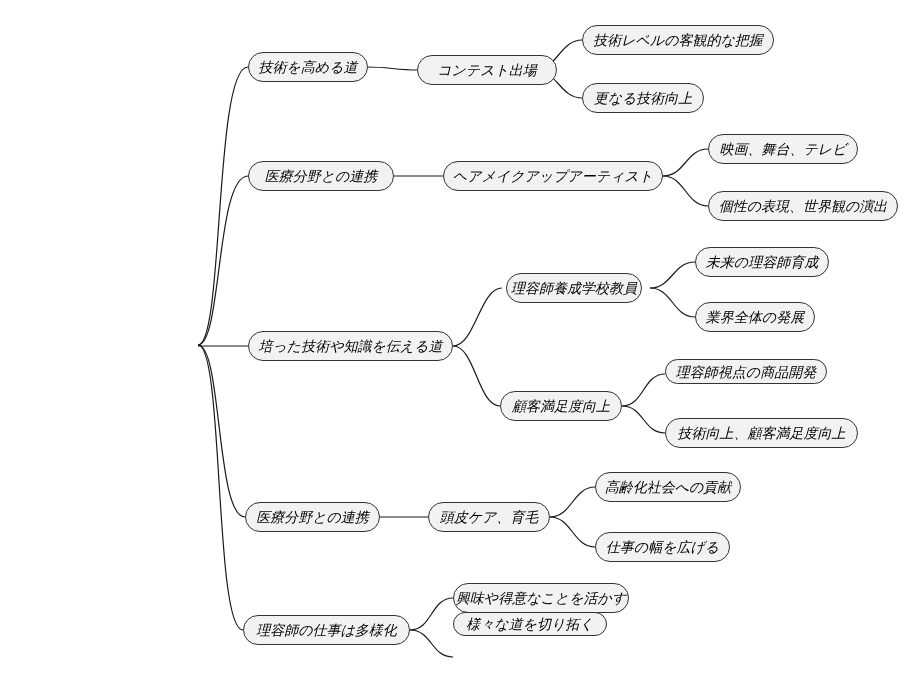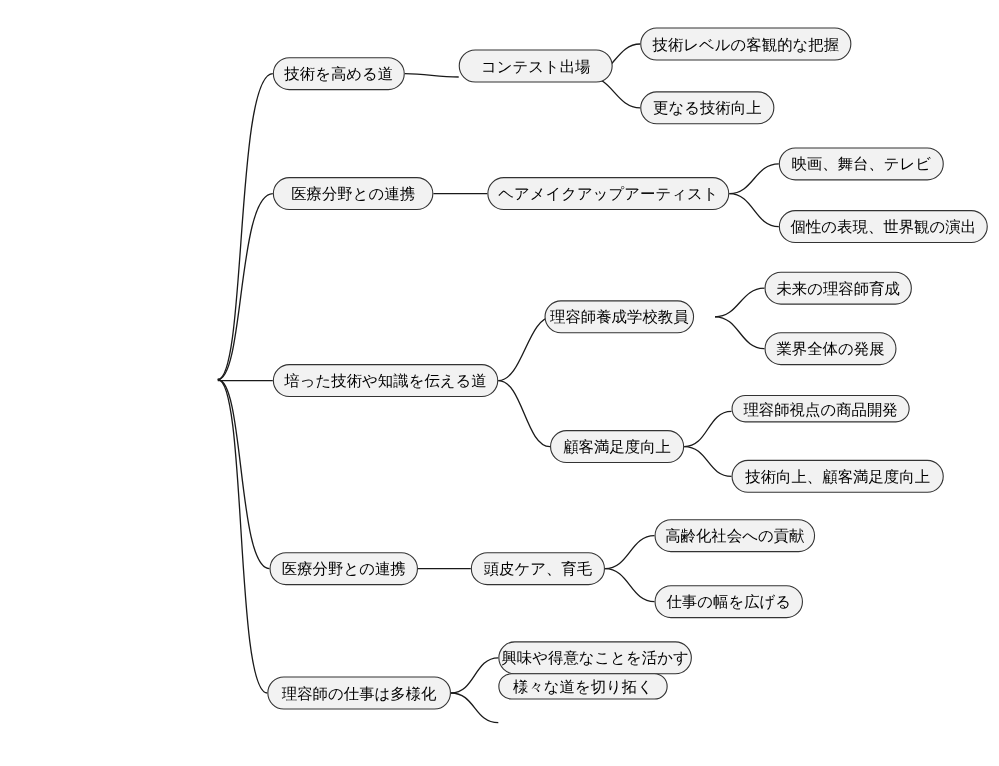--- a/index.html
+++ b/index.html
@@ -29,20 +29,21 @@
     align-items: center;
     justify-content: center;
     background: var(--node-fill, #f2f2f2);
     border: 1.5px solid var(--node-border, #333333);
     border-radius: 15px;
     font-size: 14px;
     color: var(--text, #000000);
     white-space: nowrap;
     line-height: 1;
     padding: 0 4px;
+    font-style: italic;
   }
 </style>
 </head>
 <body style="--background: #ffffff; --node-fill: #f2f2f2; --node-border: #333333; --edge: #1a1a1a; --text: #000000;">
 
 <div id="canvas">
 
   <svg class="edges" viewBox="0 0 908 696" xmlns="http://www.w3.org/2000/svg">
     <path d="M198,345 C224,345 214,67 248,67"></path>
     <path d="M198,345 C222,345 216,176 248,176"></path>
@@ -68,31 +69,31 @@
     <path d="M380,517 L428,517"></path>
     <path d="M550,517 C572,517 573,487 595,487"></path>
     <path d="M550,517 C572,517 573,547 595,547"></path>
 
     <path d="M410,630 C432,630 431,598 453,598"></path>
     <path d="M410,630 C432,630 431,657 453,657"></path>
   </svg>
 
 
   <div class="node" style="left:248px;top:52px;width:120px;height:30px">技術を高める道</div>
-  <div class="node" style="left:417px;top:45px;width:140px;height:30px">コンテスト出場</div>
+  <div class="node" style="left:417px;top:55px;width:140px;height:30px">コンテスト出場</div>
   <div class="node" style="left:582px;top:25px;width:192px;height:30px">技術レベルの客観的な把握</div>
   <div class="node" style="left:582px;top:83px;width:122px;height:30px">更なる技術向上</div>
 
   <div class="node" style="left:248px;top:161px;width:146px;height:30px">医療分野との連携</div>
   <div class="node" style="left:443px;top:161px;width:220px;height:30px">ヘアメイクアップアーティスト</div>
   <div class="node" style="left:708px;top:134px;width:150px;height:30px">映画、舞台、テレビ</div>
   <div class="node" style="left:708px;top:191px;width:190px;height:30px">個性の表現、世界観の演出</div>
 
   <div class="node" style="left:248px;top:331px;width:205px;height:30px">培った技術や知識を伝える道</div>
-  <div class="node" style="left:495px;top:273px;width:136px;height:30px">理容師養成学校教員</div>
+  <div class="node" style="left:506px;top:273px;width:136px;height:30px">理容師養成学校教員</div>
   <div class="node" style="left:695px;top:247px;width:134px;height:30px">未来の理容師育成</div>
   <div class="node" style="left:695px;top:302px;width:120px;height:30px">業界全体の発展</div>
   <div class="node" style="left:500px;top:391px;width:122px;height:30px">顧客満足度向上</div>
   <div class="node" style="left:665px;top:359px;width:162px;height:25px">理容師視点の商品開発</div>
   <div class="node" style="left:665px;top:418px;width:193px;height:30px">技術向上、顧客満足度向上</div>
 
   <div class="node" style="left:245px;top:502px;width:135px;height:30px">医療分野との連携</div>
   <div class="node" style="left:428px;top:502px;width:122px;height:30px">頭皮ケア、育毛</div>
   <div class="node" style="left:595px;top:472px;width:146px;height:30px">高齢化社会への貢献</div>
   <div class="node" style="left:595px;top:532px;width:135px;height:30px">仕事の幅を広げる</div>

